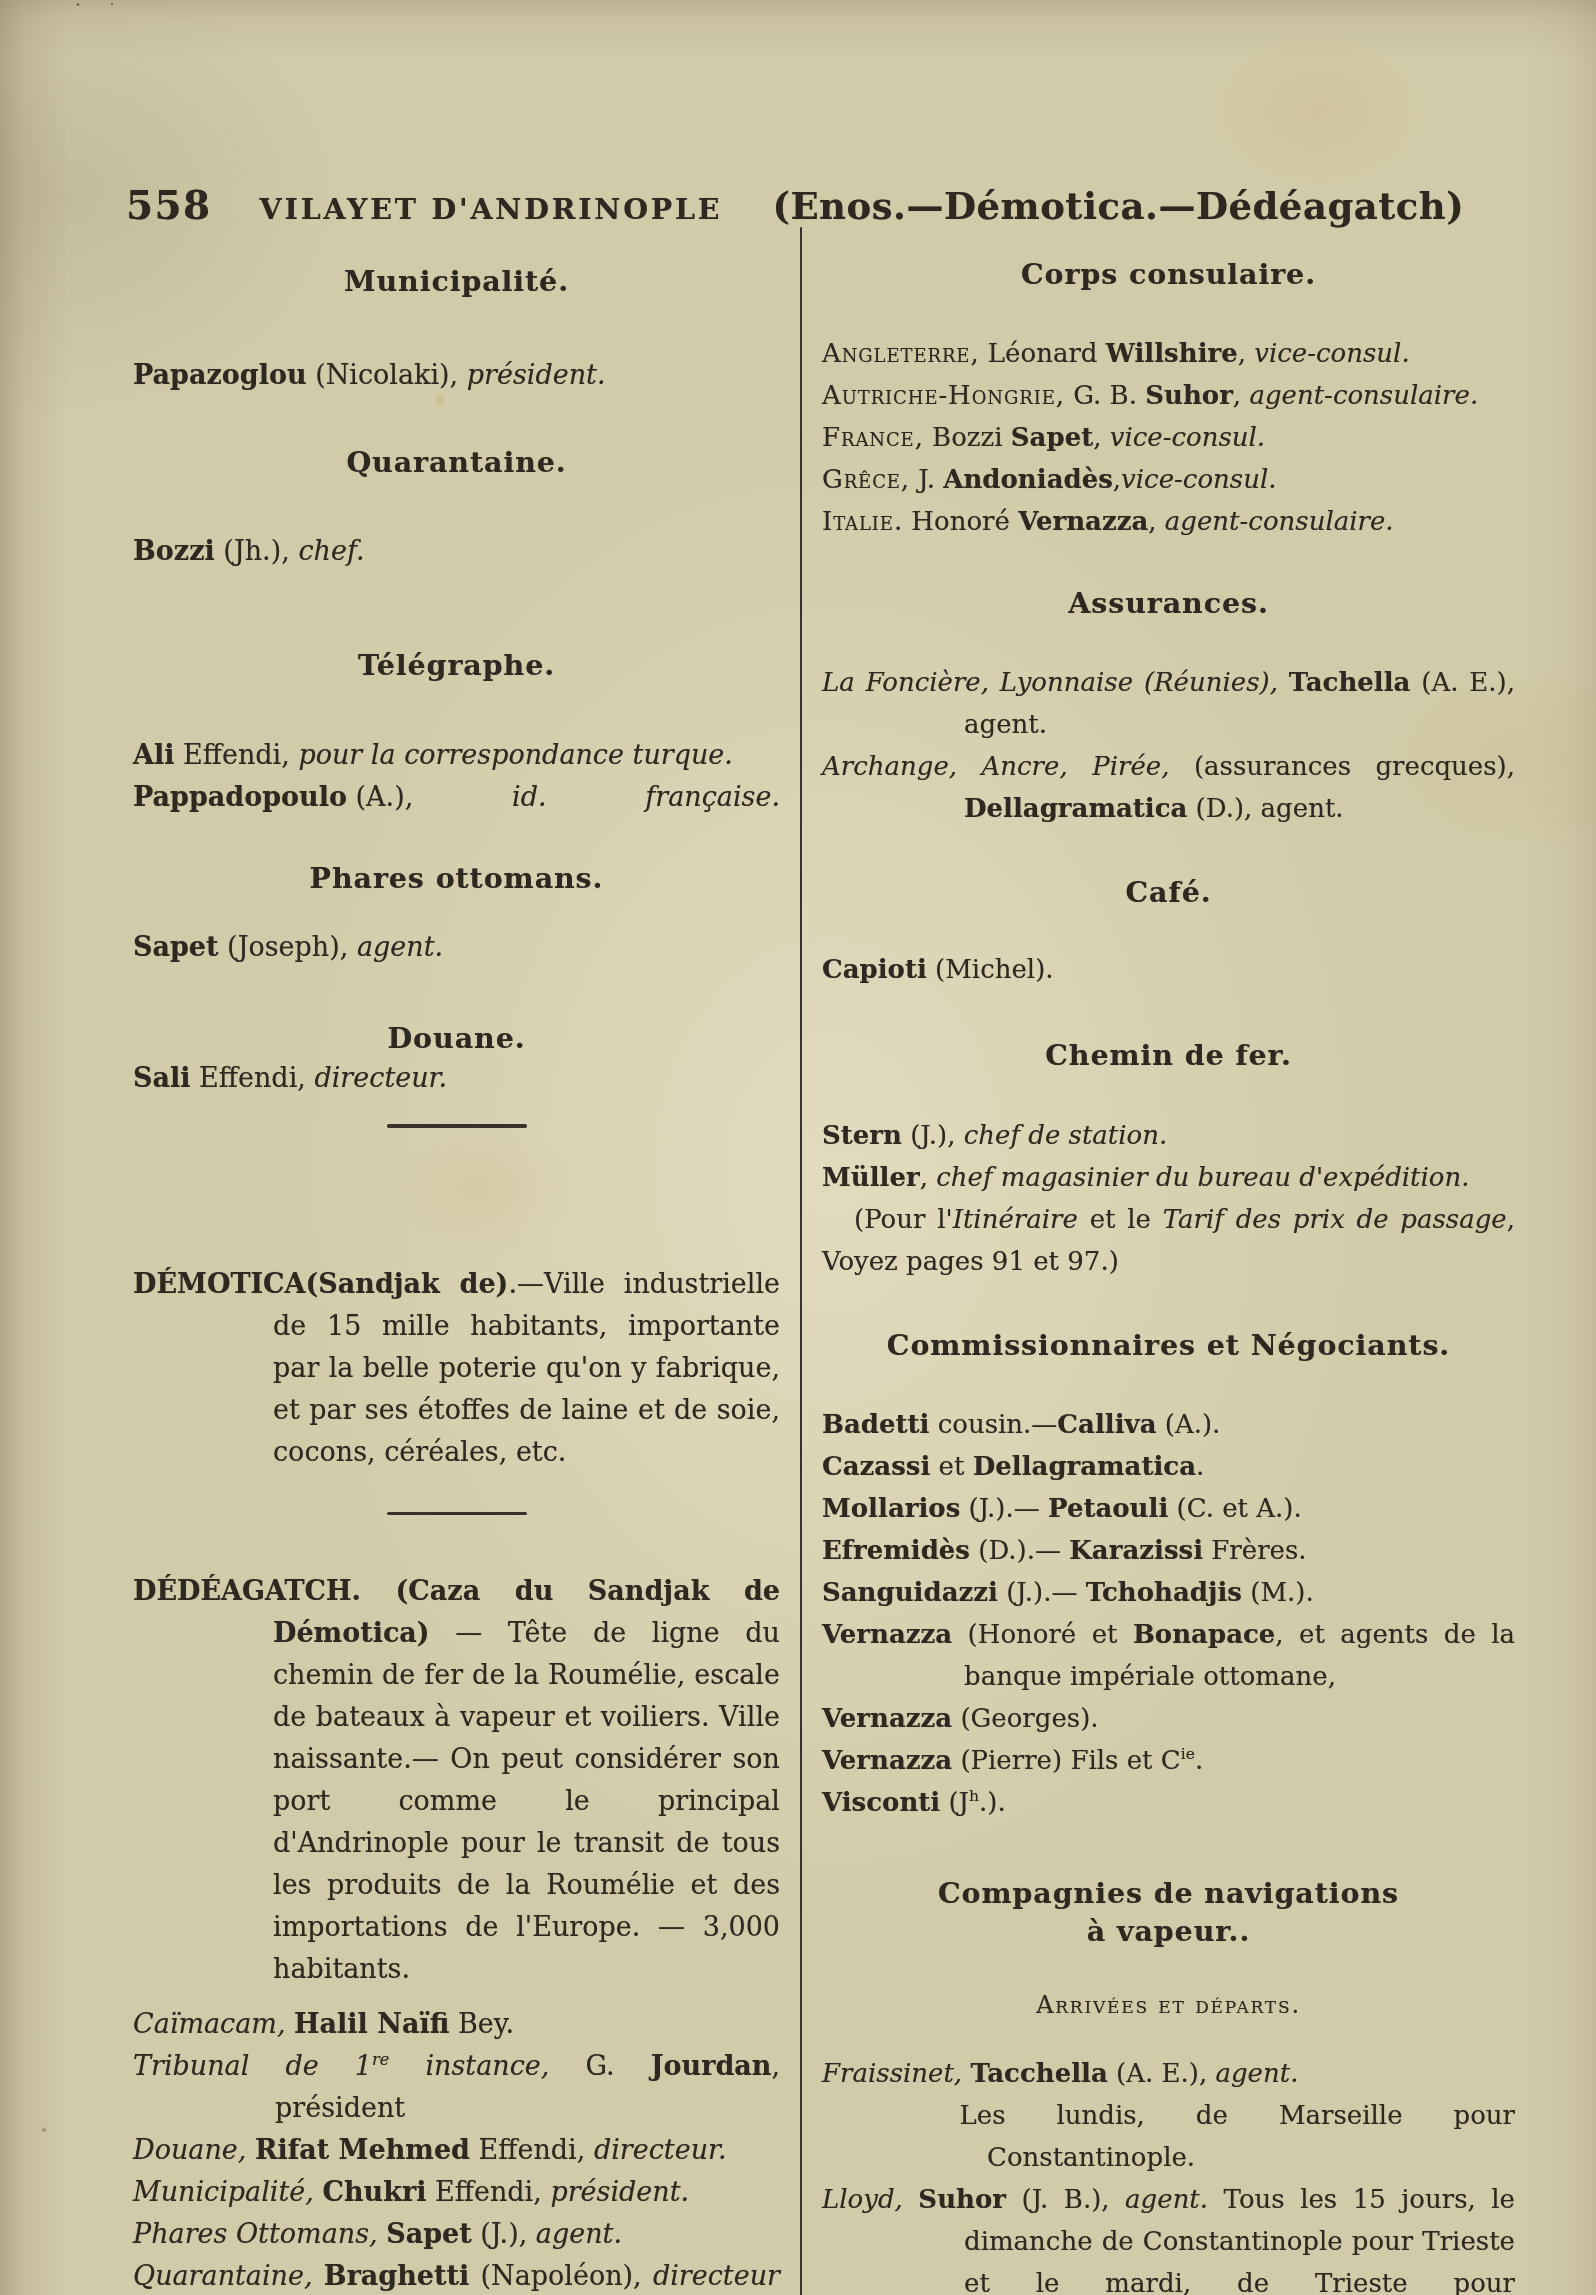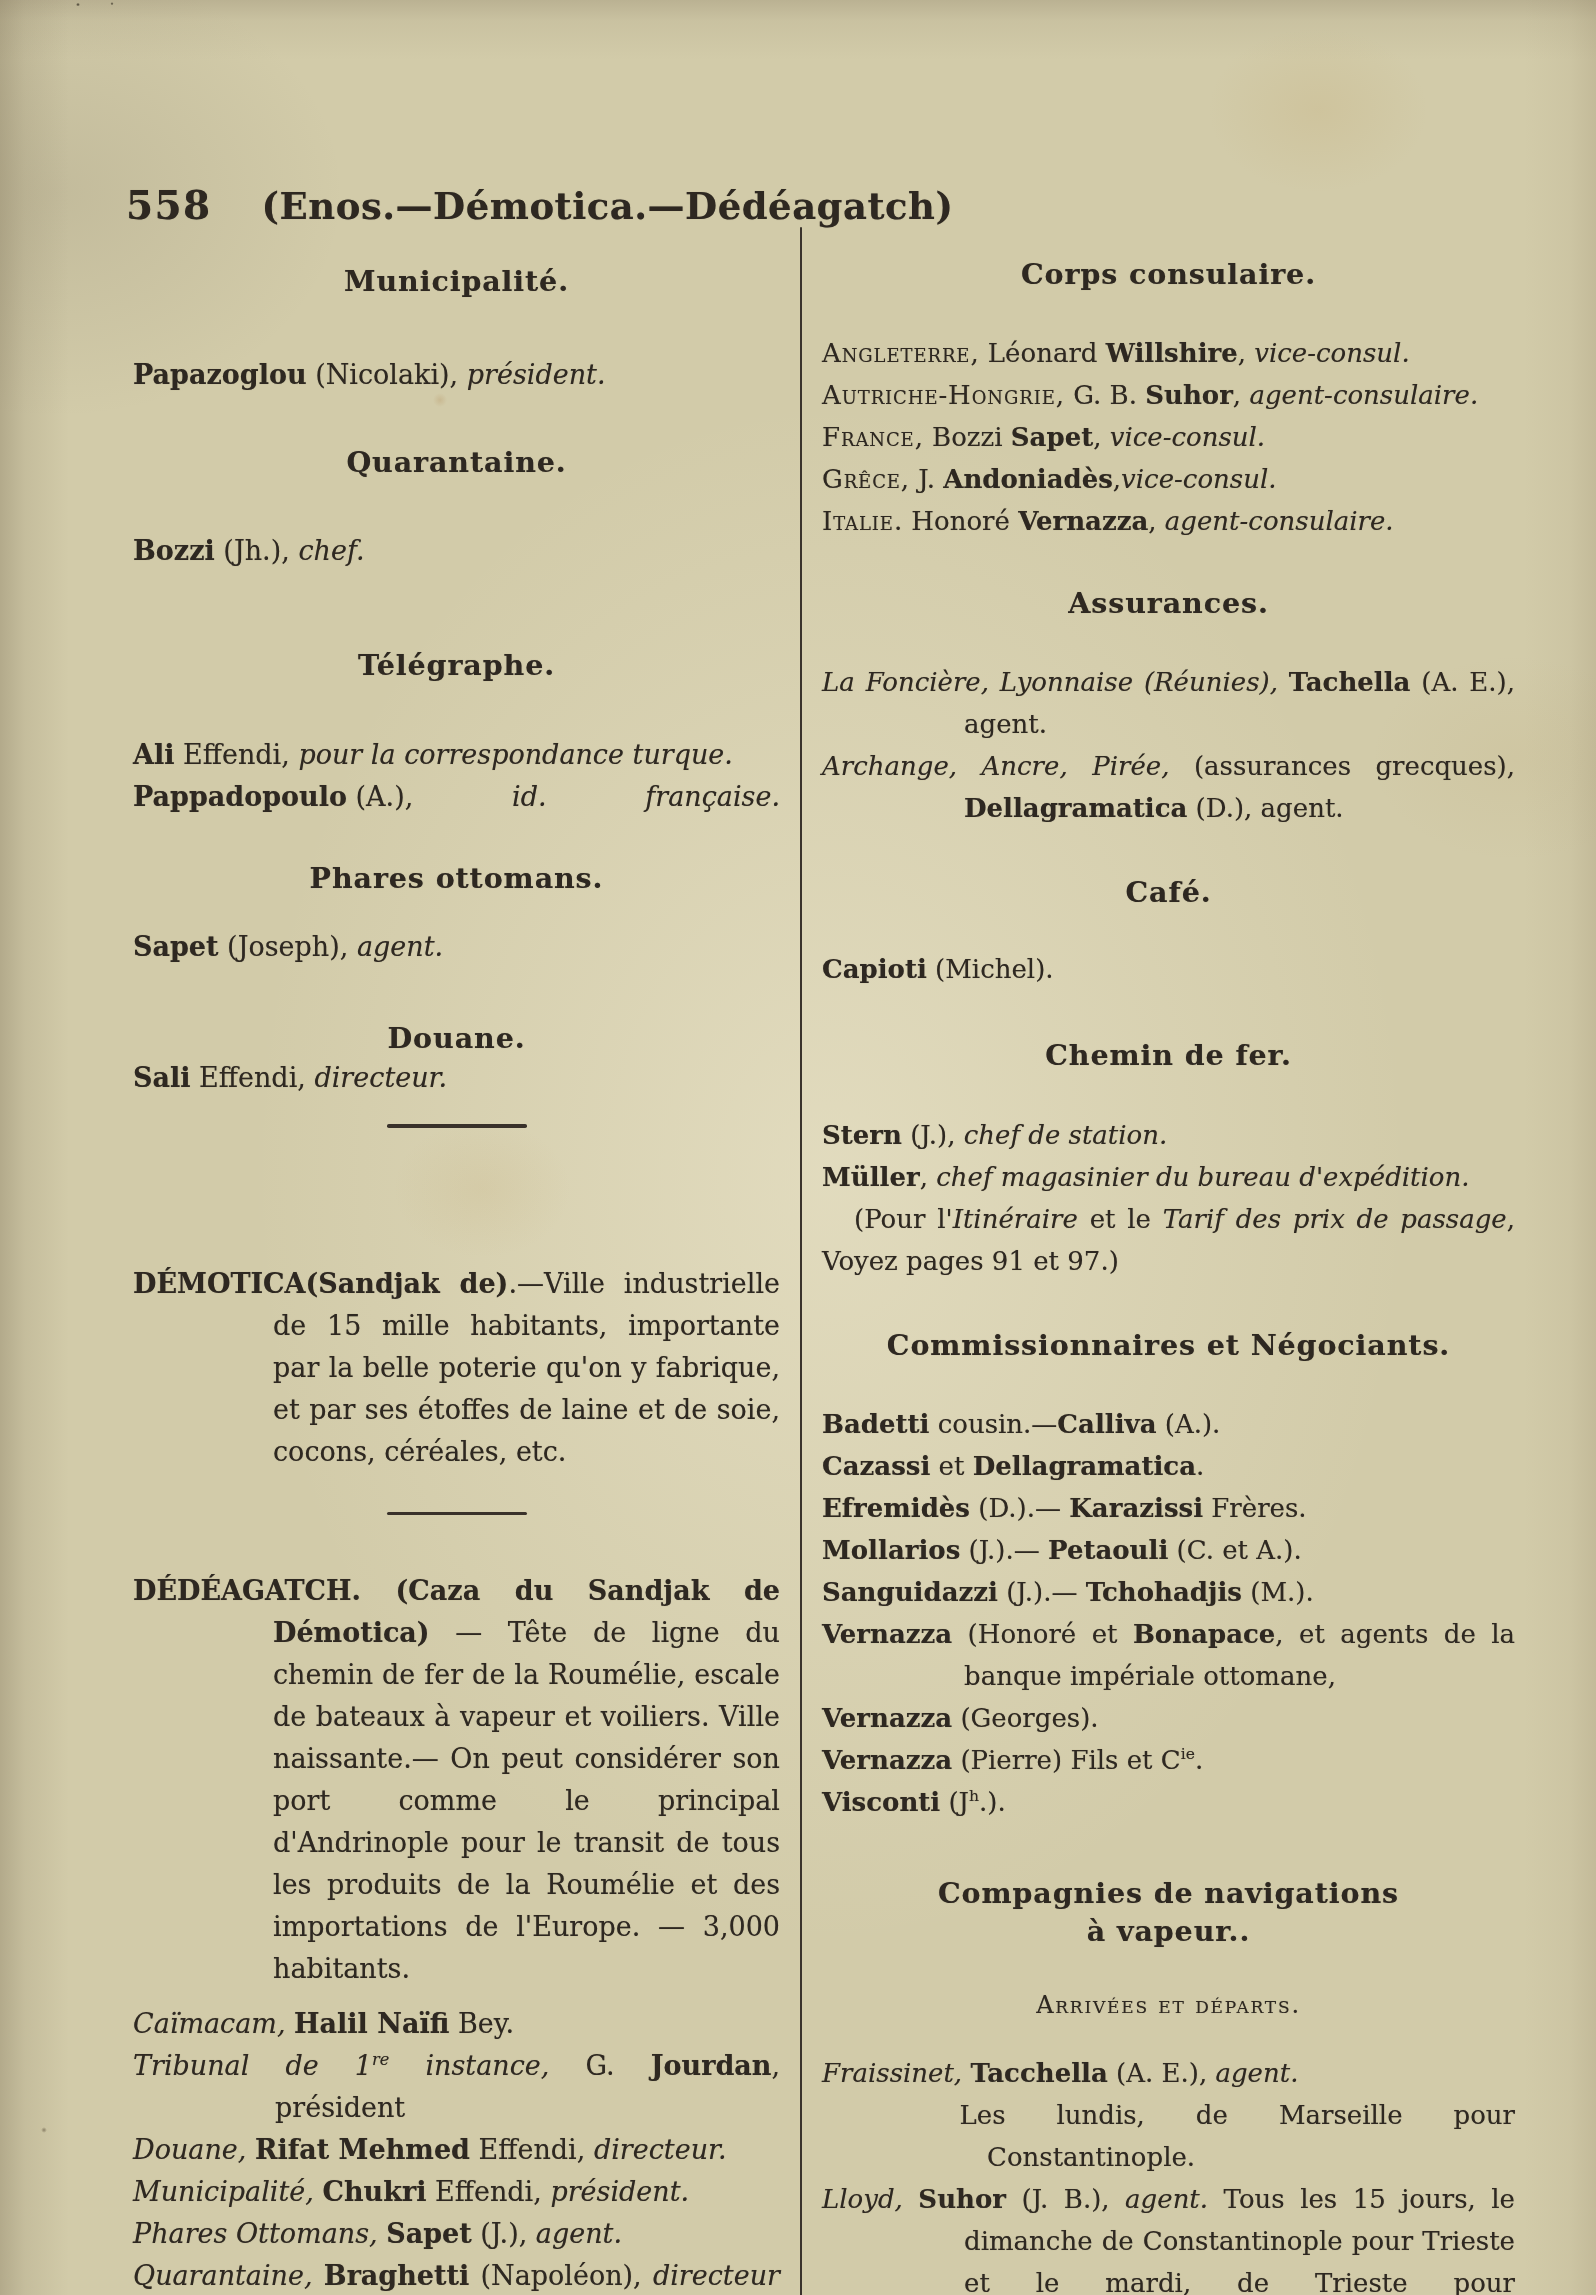--- a/index.html
+++ b/index.html
@@ -47,20 +47,21 @@
   .s-sc{font-variant:small-caps;letter-spacing:0.9px;}
   .s-sup{vertical-align:super;font-size:60%;line-height:0;}
   .s-isup{vertical-align:super;font-size:60%;line-height:0;font-style:italic;}
 </style>
 </head>
 <body>
 
 <div class="page">
   <div class="header">
     <span class="pagenum">558</span>
+    <span class="title">VILAYET D'ANDRINOPLE</span>
     <span class="subtitle">(Enos.—Démotica.—Dédéagatch)</span>
   </div>
   <div class="divider"></div>
   <div class="col col-left">
       <div class="h" style="margin-top: 32px;">
         <div>Municipalité.</div>
       </div>
       <div class="e" style="margin-top: 54px;"><span class="s-b">Papazoglou</span><span class="s-r"> (Nicolaki), </span><span class="s-i">président.</span></div>
       <div class="h" style="margin-top: 47px;">
         <div>Quarantaine.</div>
@@ -117,22 +118,22 @@
         <div>Chemin de fer.</div>
       </div>
       <div class="e" style="margin-top: 40px;"><span class="s-b">Stern</span><span class="s-r"> (J.), </span><span class="s-i">chef de station.</span></div>
       <div class="e"><span class="s-b">Müller</span><span class="s-r">, </span><span class="s-i">chef magasinier du bureau d'expédition.</span></div>
       <div class="p2"><span class="s-r">(Pour l'</span><span class="s-i">Itinéraire</span><span class="s-r"> et le </span><span class="s-i">Tarif des prix de passage</span><span class="s-r">, Voyez pages 91 et 97.)</span></div>
       <div class="h" style="margin-top: 44px;">
         <div>Commissionnaires et Négociants.</div>
       </div>
       <div class="e" style="margin-top: 39px;"><span class="s-b">Badetti</span><span class="s-r"> cousin.—</span><span class="s-b">Calliva</span><span class="s-r"> (A.).</span></div>
       <div class="e"><span class="s-b">Cazassi</span><span class="s-r"> et </span><span class="s-b">Dellagramatica</span><span class="s-r">.</span></div>
+      <div class="e"><span class="s-b">Mollarios</span><span class="s-r"> (J.).— </span><span class="s-b">Petaouli</span><span class="s-r"> (C. et A.).</span></div>
       <div class="e"><span class="s-b">Efremidès</span><span class="s-r"> (D.).— </span><span class="s-b">Karazissi</span><span class="s-r"> Frères.</span></div>
-      <div class="e"><span class="s-b">Mollarios</span><span class="s-r"> (J.).— </span><span class="s-b">Petaouli</span><span class="s-r"> (C. et A.).</span></div>
       <div class="e"><span class="s-b">Sanguidazzi</span><span class="s-r"> (J.).— </span><span class="s-b">Tchohadjis</span><span class="s-r"> (M.).</span></div>
       <div class="e"><span class="s-b">Vernazza</span><span class="s-r"> (Honoré et </span><span class="s-b">Bonapace</span><span class="s-r">, et agents de la banque impériale ottomane,</span></div>
       <div class="e"><span class="s-b">Vernazza</span><span class="s-r"> (Georges).</span></div>
       <div class="e"><span class="s-b">Vernazza</span><span class="s-r"> (Pierre) Fils et C</span><span class="s-sup">ie</span><span class="s-r">.</span></div>
       <div class="e"><span class="s-b">Visconti</span><span class="s-r"> (J</span><span class="s-sup">h</span><span class="s-r">.).</span></div>
       <div class="h" style="margin-top: 51px;">
         <div>Compagnies de navigations</div>
         <div>à vapeur..</div>
       </div>
       <div class="sch" style="margin-top: 34px;">Arrivées et départs.</div>

